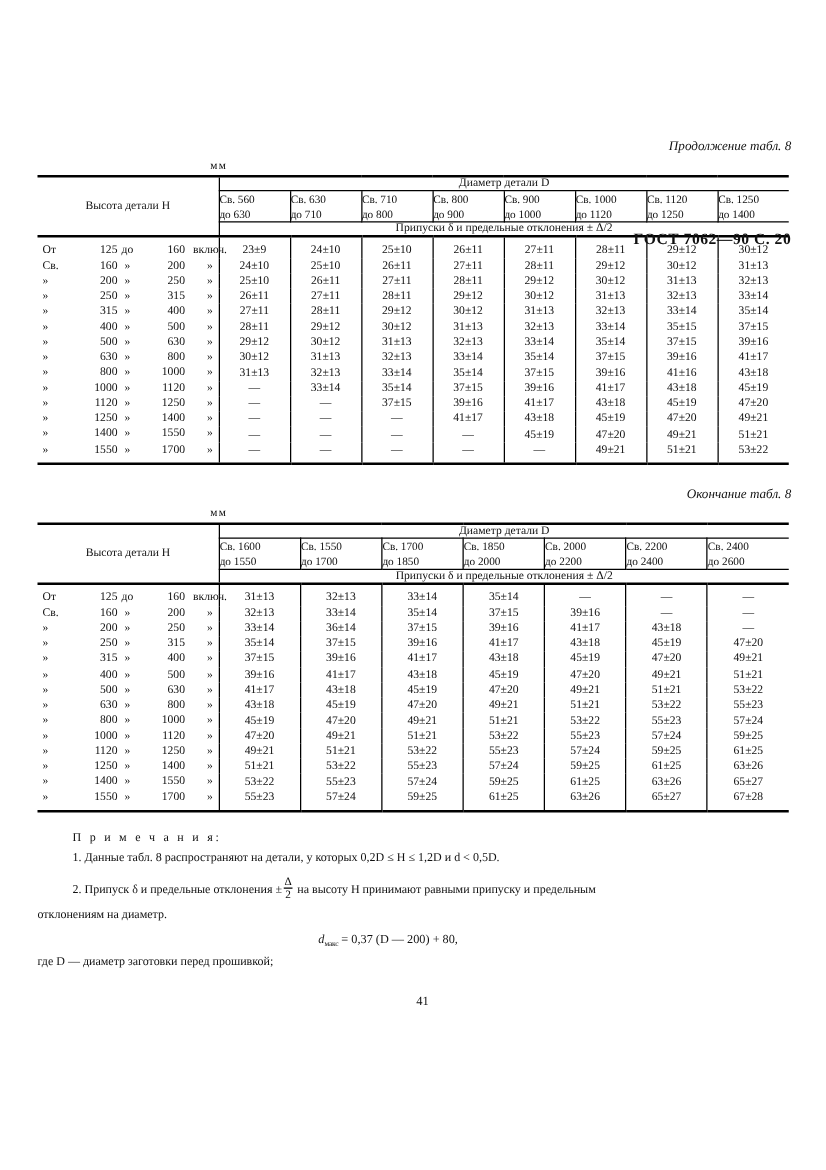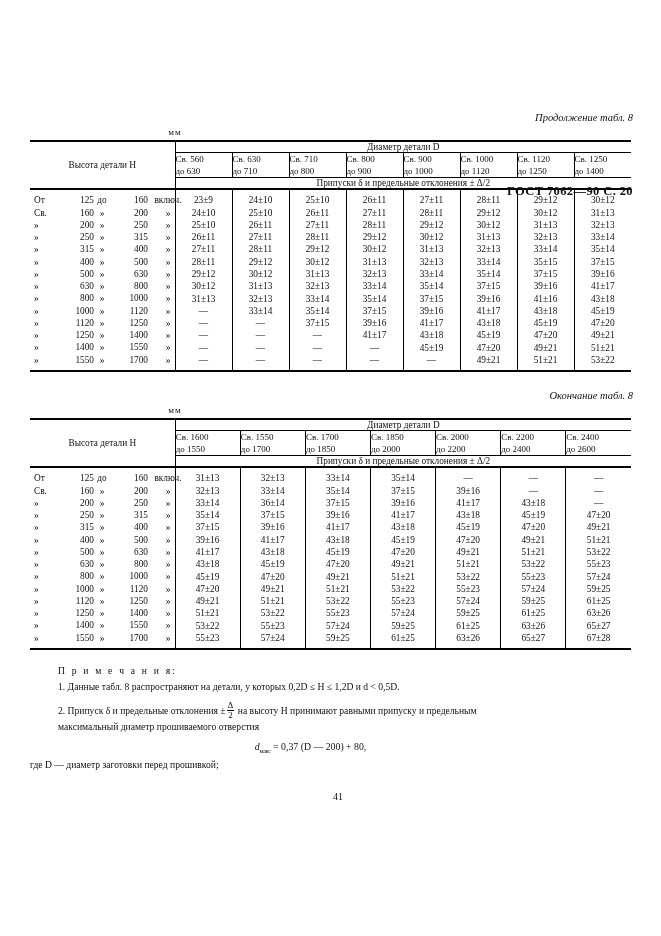--- a/index.html
+++ b/index.html
@@ -826,21 +826,21 @@
       </tbody>
     </table>
   </div>
 
   <div class="notes">
     <div class="notes-title">П р и м е ч а н и я:</div>
     <div class="note-ln">1. Данные табл. 8 распространяют на детали, у которых 0,2D ≤ H ≤ 1,2D и d &lt; 0,5D.</div>
     <div class="note-wide">
       <span>2. Припуск δ и предельные отклонения ±</span><span class="frac"><span class="num">Δ</span><span class="den">2</span></span>&nbsp;<span>на высоту H  принимают равными припуску и предельным</span>
     </div>
-    <div class="note-ln" style="letter-spacing:0;">максимальный диаметр прошиваемого отверстия</div>
+    <div class="note-hang" style="margin-top:5px;">отклонениям на диаметр.</div>
     <div class="formula">
       <i>d</i><sub class="mx">макс</sub>
       <span>= 0,37 (D — 200) + 80,</span>
     </div>
     <div class="note-hang">где D — диаметр заготовки перед прошивкой;</div>
   </div>
 
   <div class="pageno">41</div>
 
 </div>

